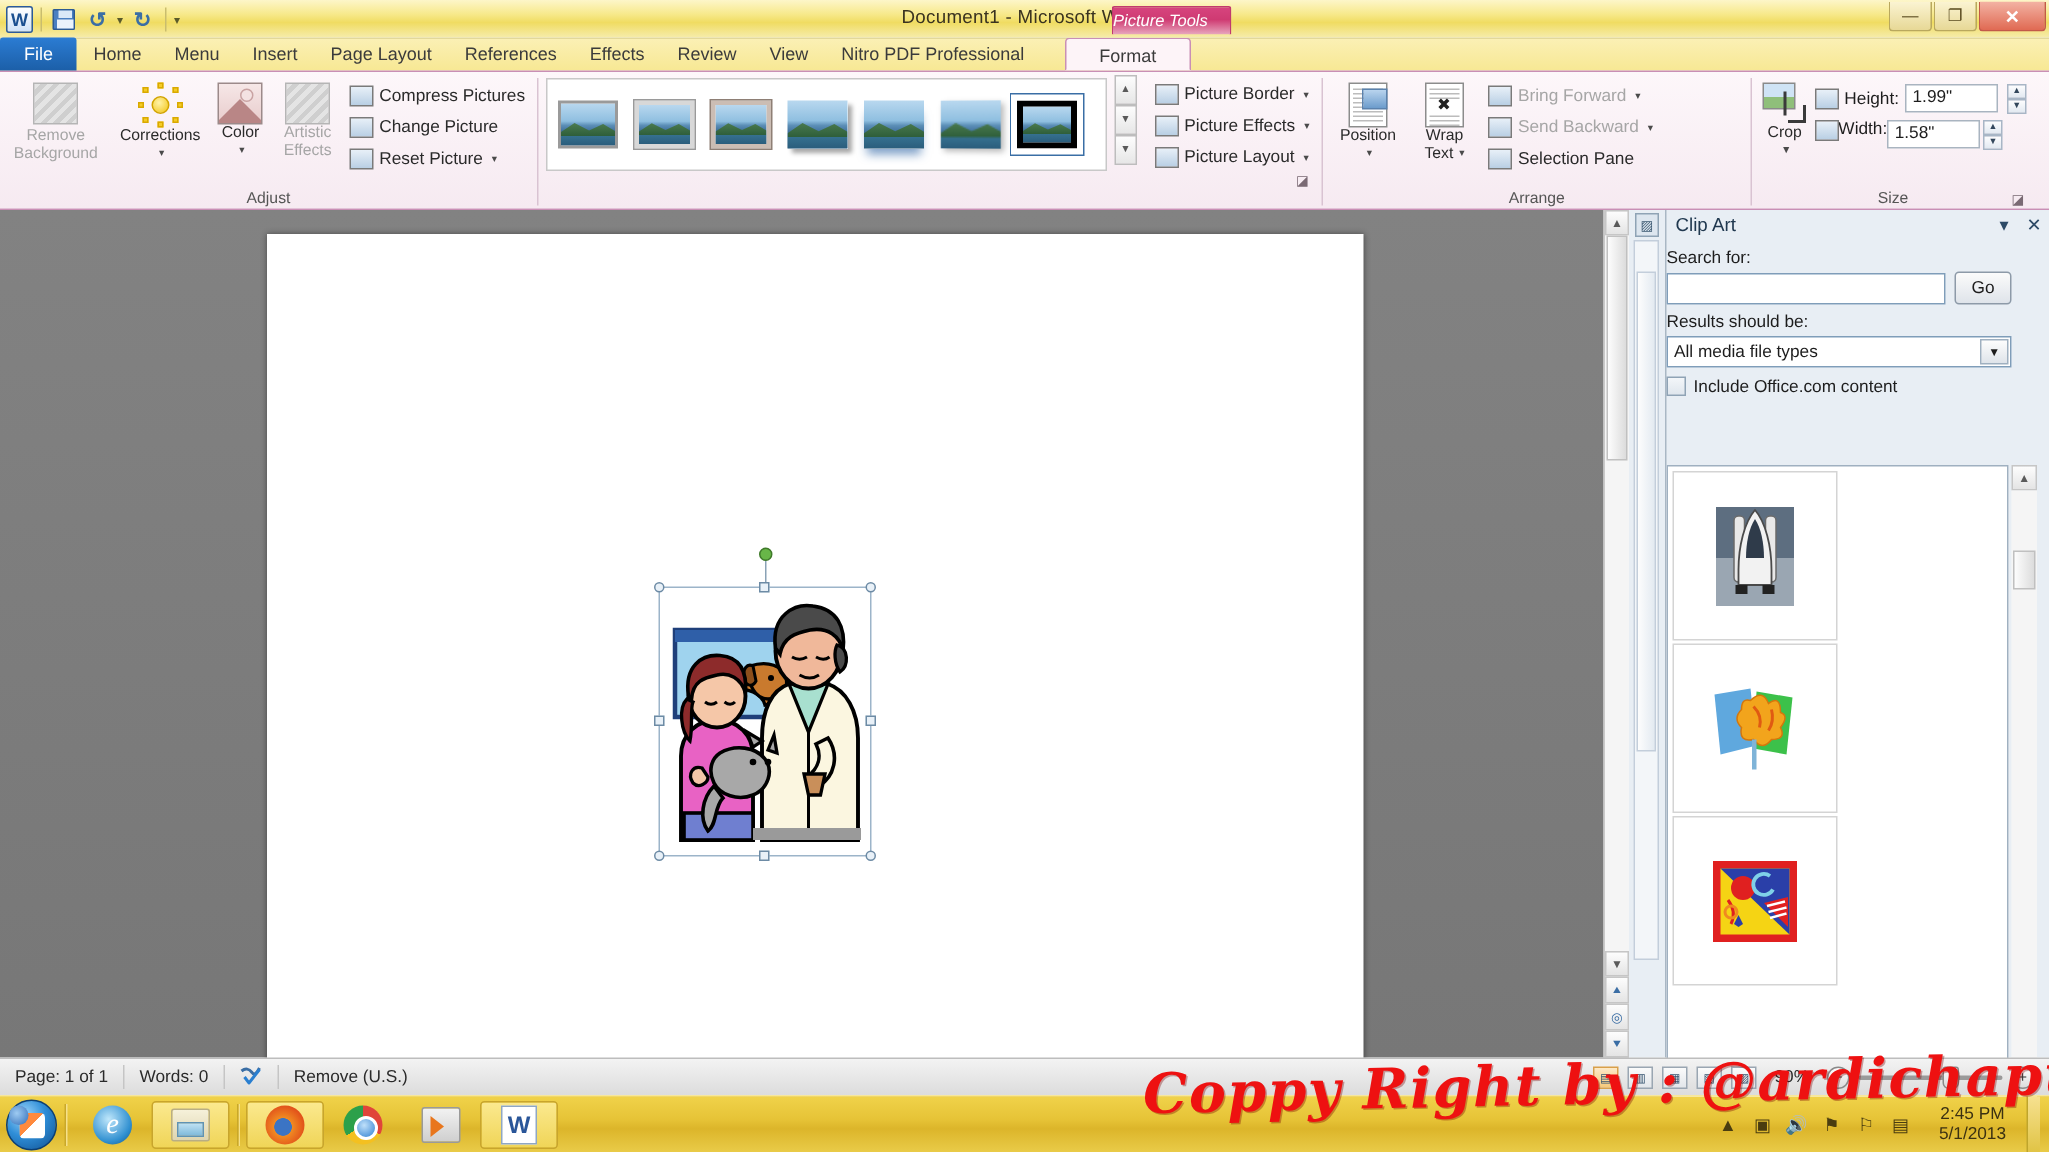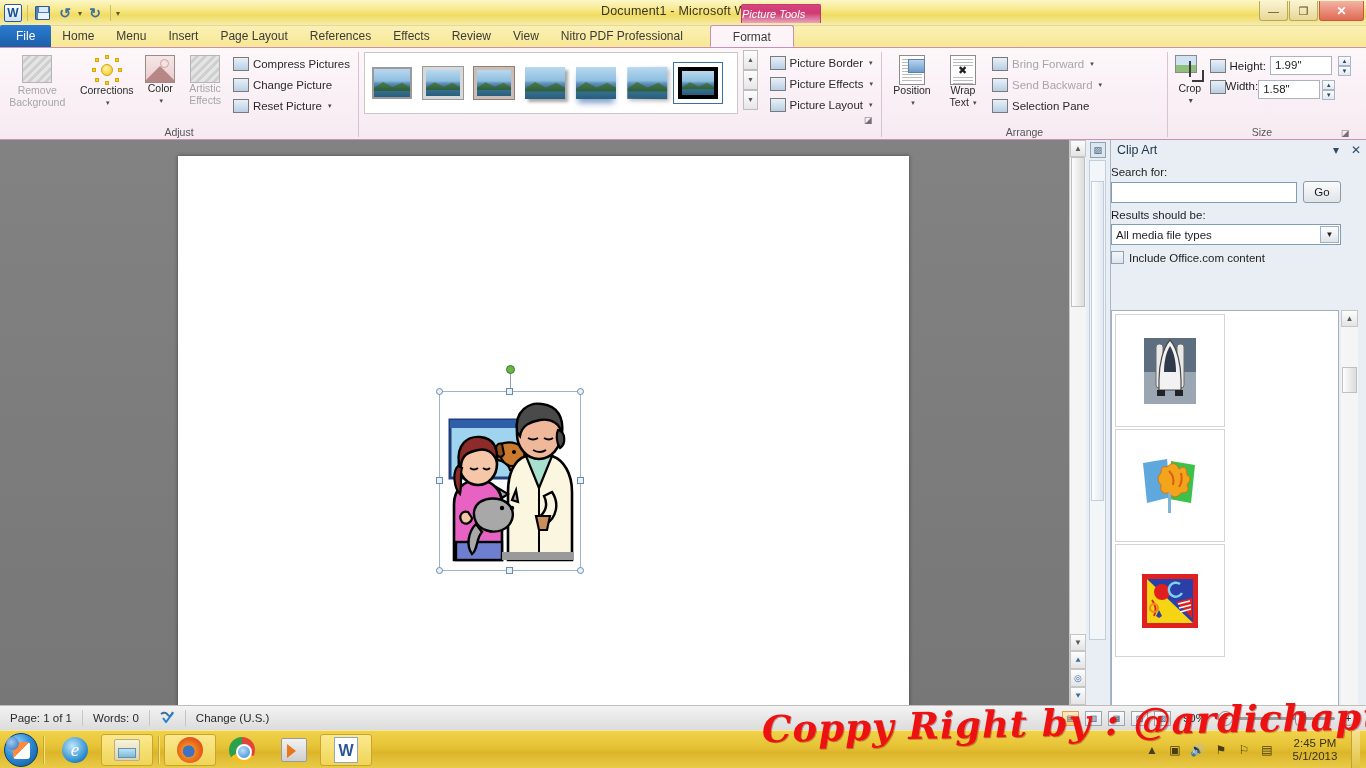--- a/index.html
+++ b/index.html
@@ -752,21 +752,21 @@
 
 <div id="statusbar">
   <span class="sb-item">Page: 1 of 1</span>
   <span class="sb-item">Words: 0</span>
   <span class="sb-item">
     <svg width="15" height="13" viewBox="0 0 15 13">
       <path d="M1 4 q4 -3 7 1 q2 3 5 -3" stroke="#3a6ea5" stroke-width="2" fill="none"></path>
       <path d="M3 8 l3 4 l7 -9" stroke="#2a7fd0" stroke-width="2" fill="none"></path>
     </svg>
   </span>
-  <span class="sb-item nb">Change (U.S.)</span>
+  <span class="sb-item nb">Remove (U.S.)</span>
 
   <span id="sb-right">
     <span class="viewbtn active">▤</span>
     <span class="viewbtn">▥</span>
     <span class="viewbtn">▦</span>
     <span class="viewbtn">▧</span>
     <span class="viewbtn">▨</span>
     <span style="font-size:11.5px;padding:0 6px">90%</span>
     <span class="zbtn">−</span>
     <span id="zoomtrack">

